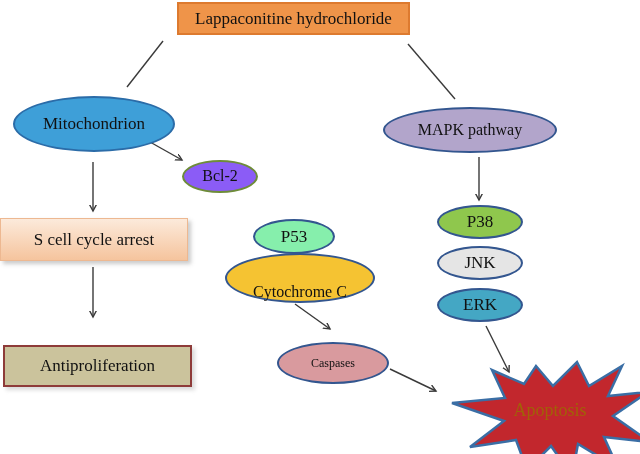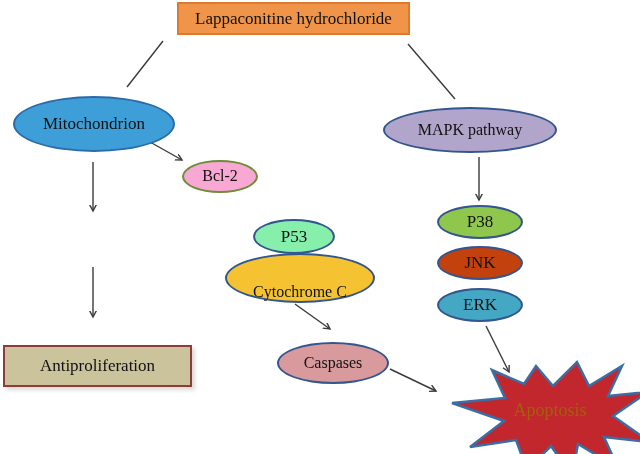--- a/index.html
+++ b/index.html
@@ -16,21 +16,21 @@
   }
   .ellipse{border:2px solid #33568F;border-radius:50%;}
   .rect{border:2px solid transparent;}
   .lbl{display:block;line-height:1.05;}
   .node-title{left:177px;top:2px;width:233px;height:33px;font-size:17px;border-width:2px;border-style:solid;}
   .node-mitochondrion{left:13px;top:96px;width:162px;height:56px;font-size:17px;z-index:3;}
   .node-bcl2{left:182px;top:160px;width:76px;height:33px;font-size:16px;z-index:3;}
   .node-bax{left:236px;top:179px;width:57px;height:37px;font-size:16px;z-index:5;}
   .node-p53{left:253px;top:219px;width:82px;height:35px;font-size:17px;z-index:4;}
   .node-cytochrome{left:225px;top:253px;width:150px;height:50px;font-size:16px;z-index:3;align-items:flex-end;}
-  .node-caspases{left:277px;top:342px;width:112px;height:42px;font-size:16px;z-index:3;}
+  .node-caspases{left:277px;top:342px;width:112px;height:42px;font-size:12px;z-index:3;}
   .node-scellarrest{
     left:0px;top:218px;width:188px;height:43px;font-size:17px;
     background:linear-gradient(var(--g1,#FCE9DA),var(--g2,#F5C49D));
     border:1px solid #EFB econ;border:1px solid #EDB astuce;
     border:1px solid #EEB araste;
     border:1px solid #EDB891;
     box-shadow:3px 3px 4px rgba(140,140,140,.45);
   }
   .node-antiproliferation{
     left:3px;top:325px;width:189px;height:42px;font-size:17px;
@@ -72,51 +72,54 @@
   </svg>
 
   <div class="node rect node-title" style="background: rgb(239, 148, 73); border-color: rgb(221, 122, 47);">
     <span class="lbl">Lappaconitine hydrochloride</span>
   </div>
 
   <div class="node ellipse node-mitochondrion" style="background: rgb(62, 159, 216); border-color: rgb(43, 108, 168);">
     <span class="lbl">Mitochondrion</span>
   </div>
 
-  <div class="node ellipse node-bcl2" style="background: #f9a8d4; border-color: rgb(110, 140, 57); text-align: right;">
+  <div class="node ellipse node-bcl2" style="background: #8b5cf6; border-color: rgb(110, 140, 57); text-align: right;">
     <span class="lbl">Bcl-2</span>
   </div>
 
 
   <div class="node ellipse node-p53" style="background: #86efac; border-color: rgb(51, 86, 143);">
     <span class="lbl">P53</span>
   </div>
 
   <div class="node ellipse node-cytochrome" style="background: rgb(245, 195, 50); border-color: rgb(51, 86, 143);">
     <span class="lbl">Cytochrome C</span>
   </div>
 
   <div class="node ellipse node-caspases" style="background: rgb(217, 154, 158); border-color: rgb(51, 86, 143);">
     <span class="lbl">Caspases</span>
   </div>
 
+  <div class="node rect node-scellarrest" style="--g1: #FCEADB; --g2: #F5C49D;">
+    <span class="lbl">S cell cycle arrest</span>
+  </div>
 
   <div class="node rect node-antiproliferation" style="background: rgb(203, 195, 156); border-color: rgb(142, 59, 57); margin-top: 20px;">
     <span class="lbl">Antiproliferation</span>
   </div>
 
   <div class="node ellipse node-mapk" style="background: rgb(178, 165, 203); border-color: rgb(51, 86, 143);">
     <span class="lbl">MAPK pathway</span>
   </div>
 
   <div class="node ellipse node-p38" style="background: rgb(143, 199, 77); border-color: rgb(51, 86, 143);">
     <span class="lbl">P38</span>
   </div>
 
-  <div class="node ellipse node-jnk" style="background: #c2410c; border-color: rgb(51, 86, 143);">
+  <div class="node ellipse node-jnk" style="background: #e5e5e5; border-color: rgb(51, 86, 143);">
     <span class="lbl">JNK</span>
   </div>
 
   <div class="node ellipse node-erk" style="background: rgb(68, 167, 196); border-color: rgb(51, 86, 143);">
     <span class="lbl">ERK</span>
   </div>
 
   <div class="apoptosis-label">
     <span class="lbl">Apoptosis</span>
   </div>

